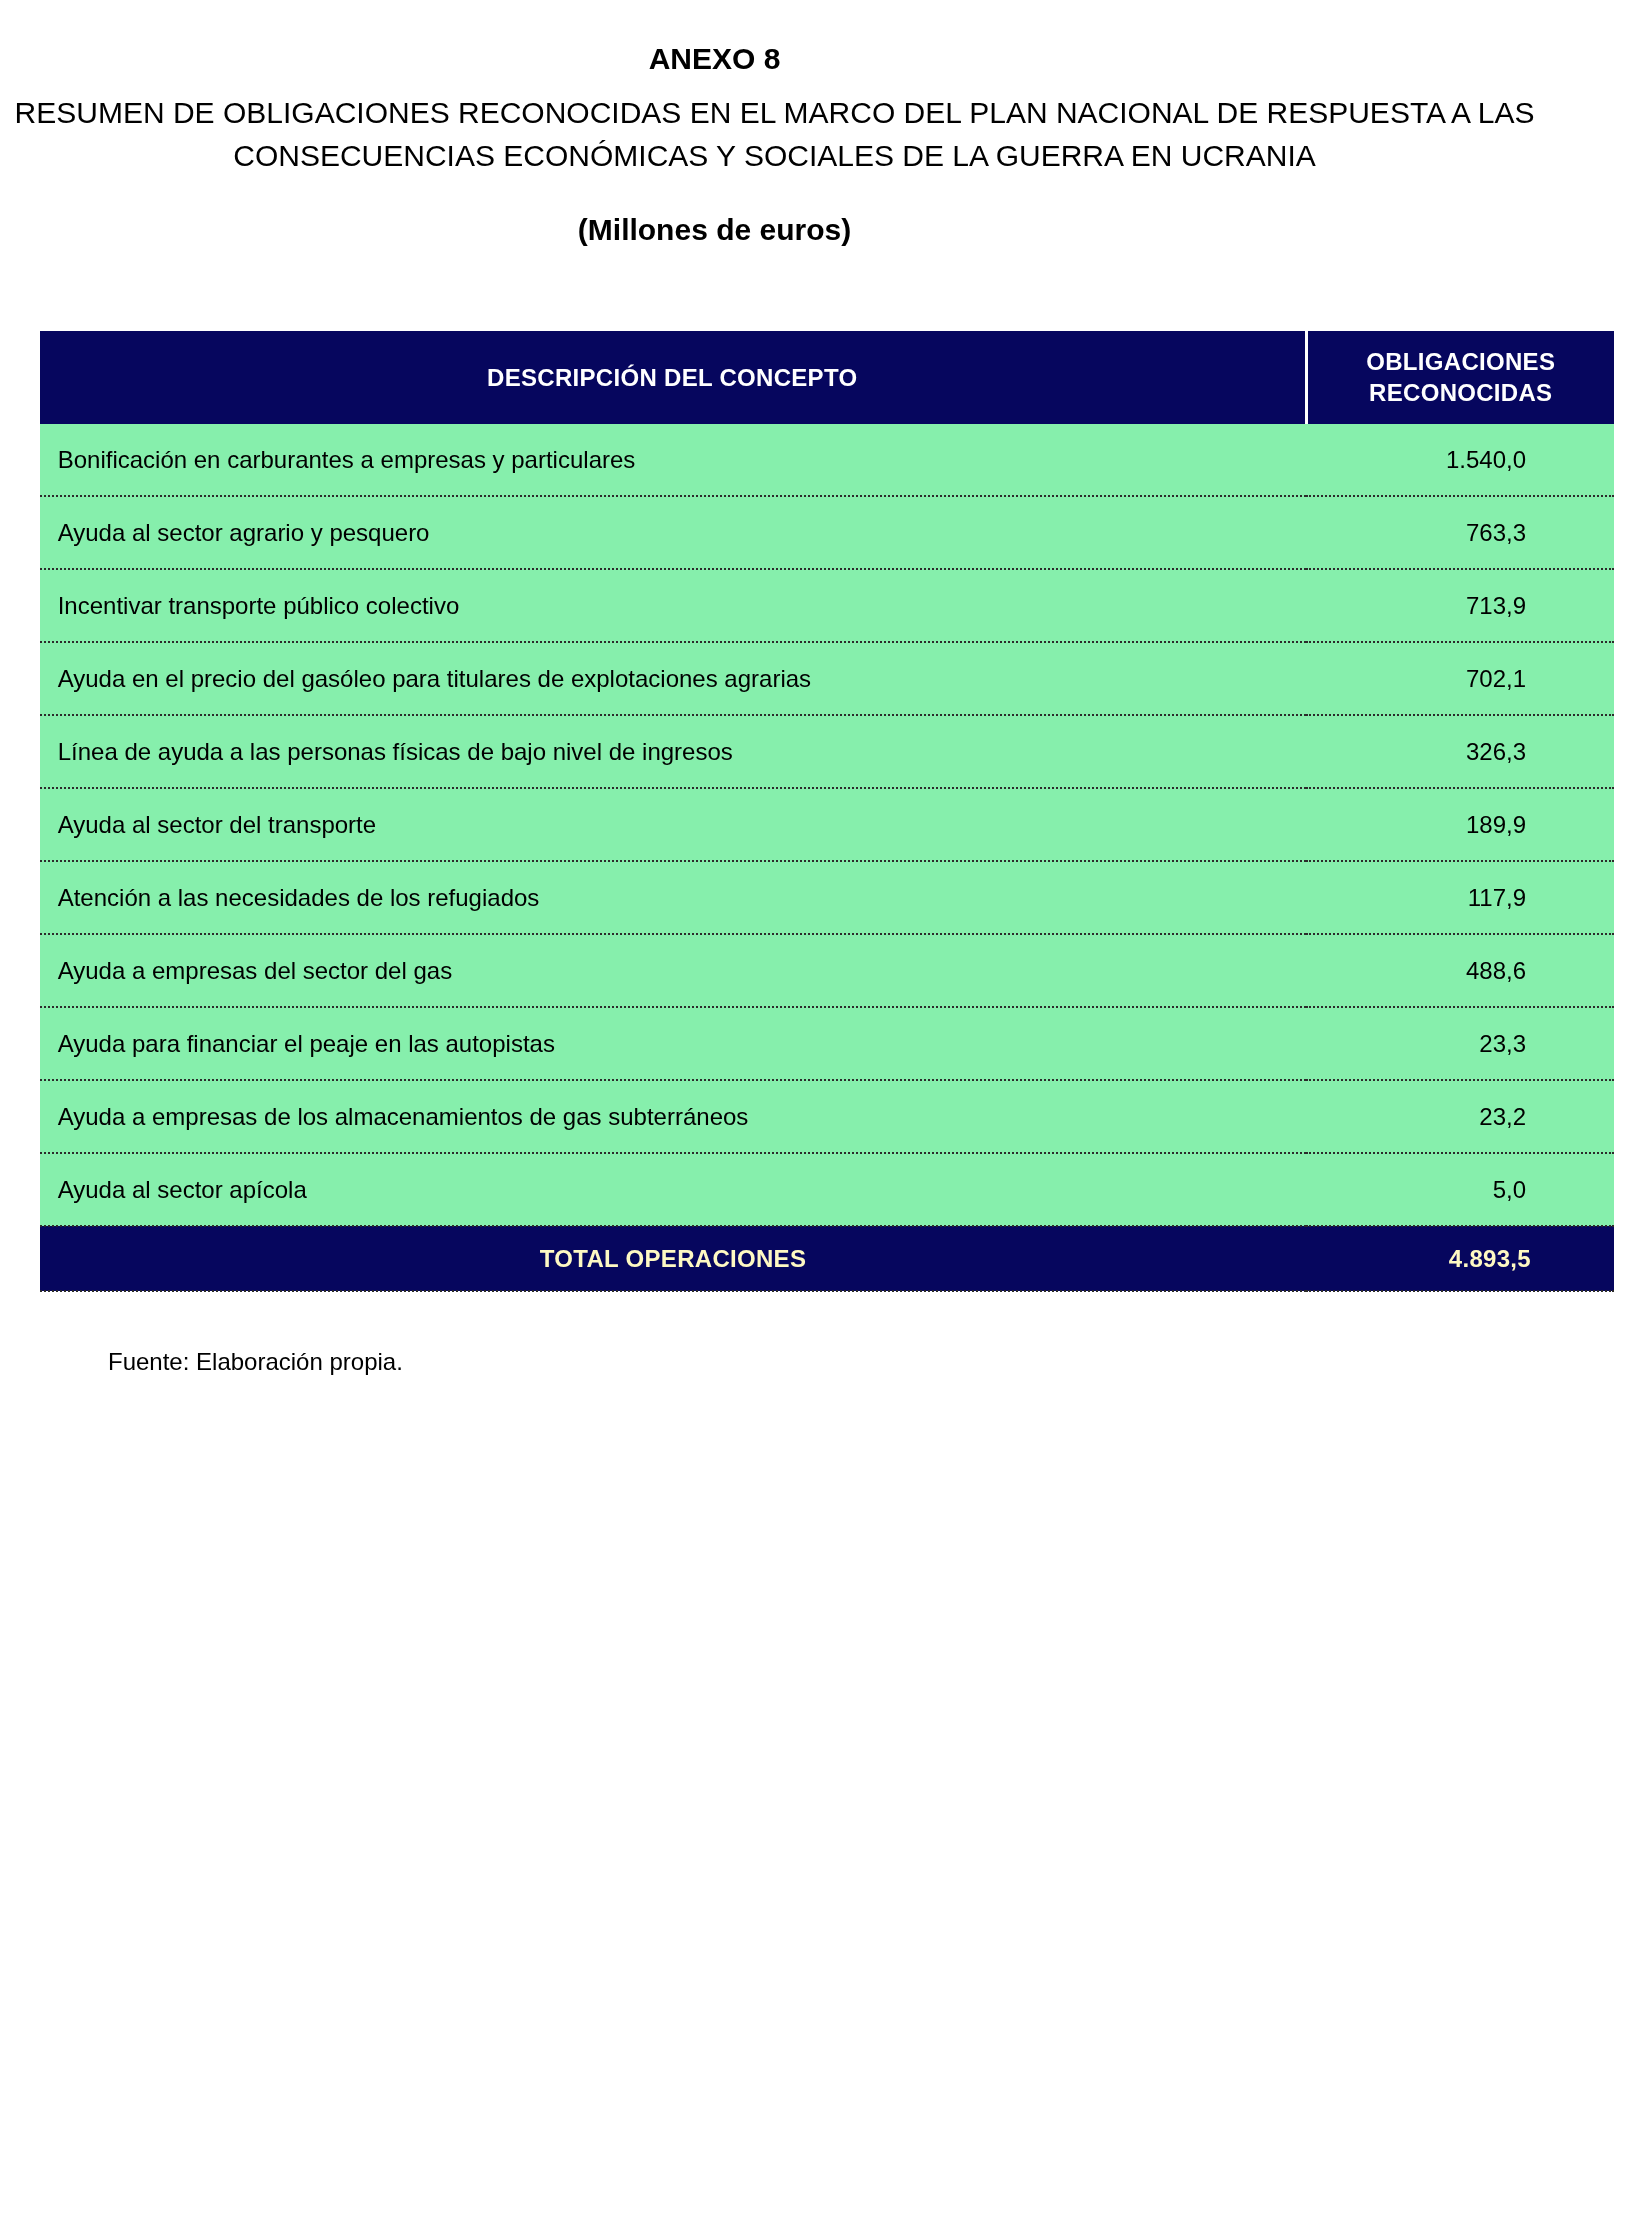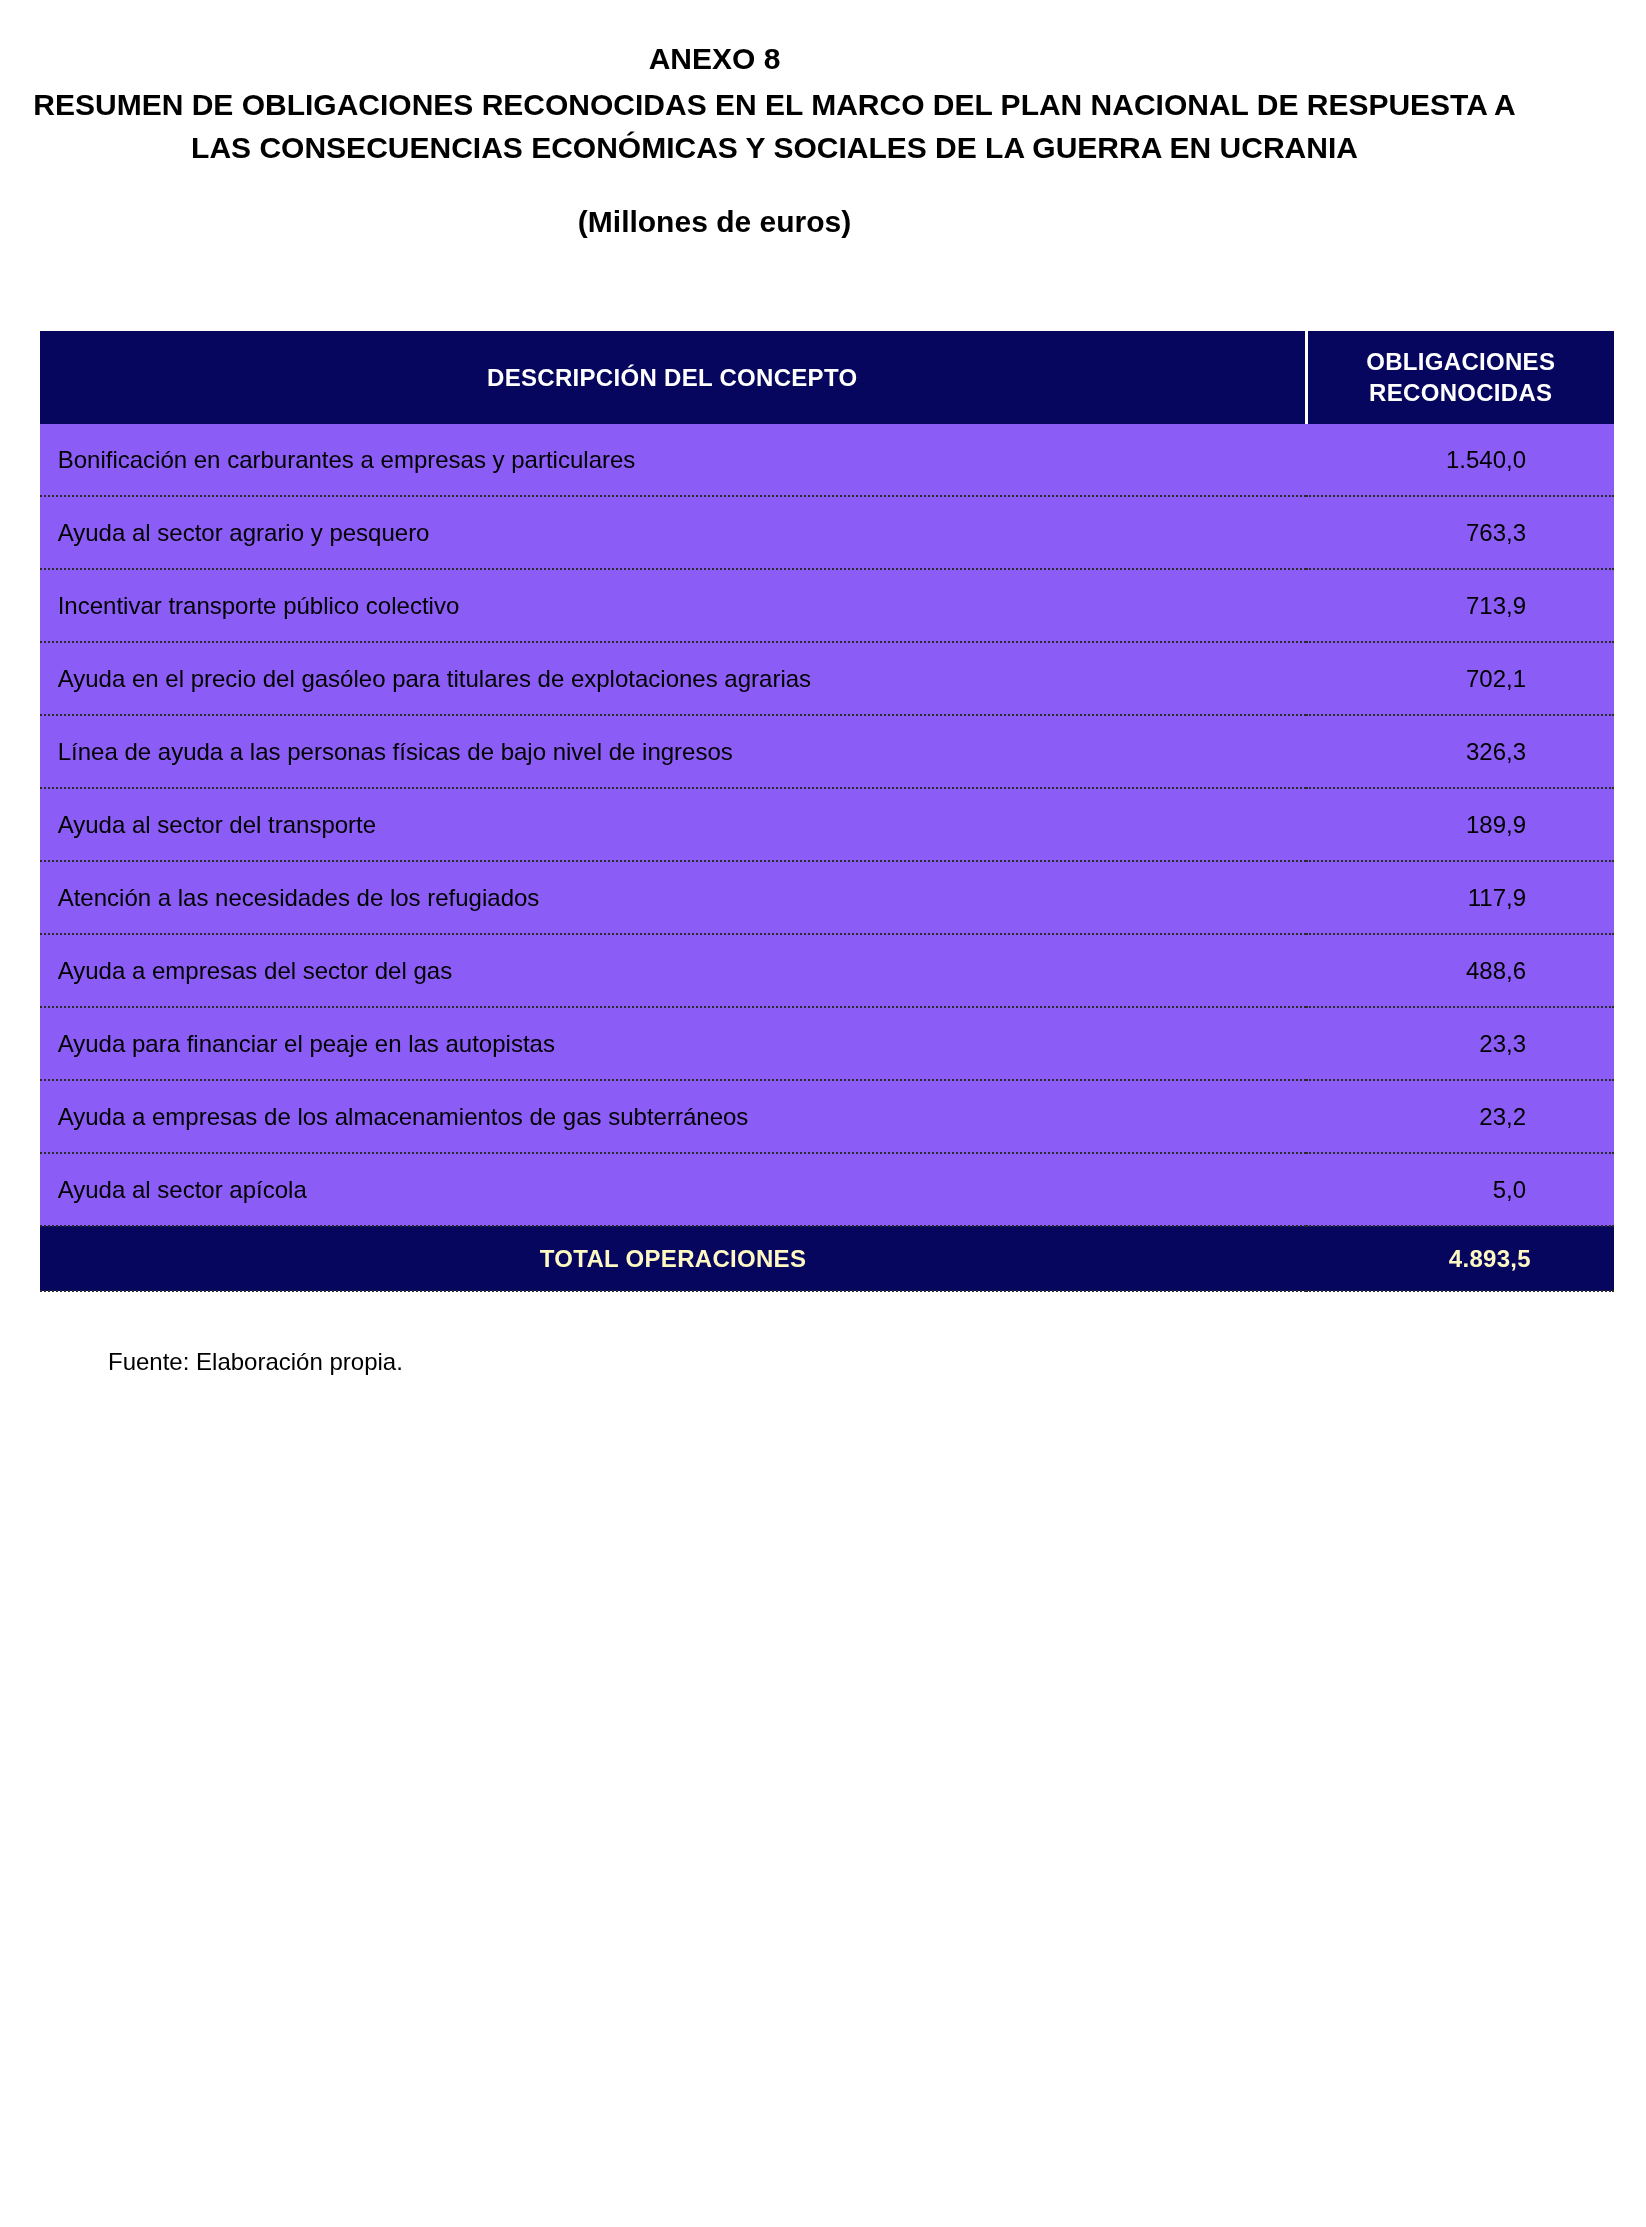--- a/index.html
+++ b/index.html
@@ -22,24 +22,24 @@
     box-sizing: border-box;
   }
 
   
   .title-block {
     padding-top: 39px;
     text-align: center;
   }
   .title-line-main {
     font-size: 30px;
-    font-weight: bold;
+    font-weight: normal;
     line-height: 43px;
     letter-spacing: 0px;
-    margin: 4px auto;
+    margin: 12px auto;
     width: 1549px;
   }
   .title-anexo {
     font-size: 30px;
     font-weight: bold;
     line-height: 40px;
     margin: 0;
   }
   .subtitle {
     margin-top: 35px;
@@ -83,21 +83,21 @@
     line-height: 30.5px;
   }
 
   tbody td {
     font-size: 24px;
     color: #000000;
     height: 71px;
     padding: 0;
     vertical-align: middle;
     border-bottom: 2.4px dotted #2b2b2b;
-    background: #8b5cf6;
+    background: #86efac;
   }
   tbody td.td-desc {
     text-align: left;
     padding-left: 17.7px;
   }
   tbody td.td-val {
     text-align: right;
     padding-right: 88px;
   }
   tbody tr.total-row td {

